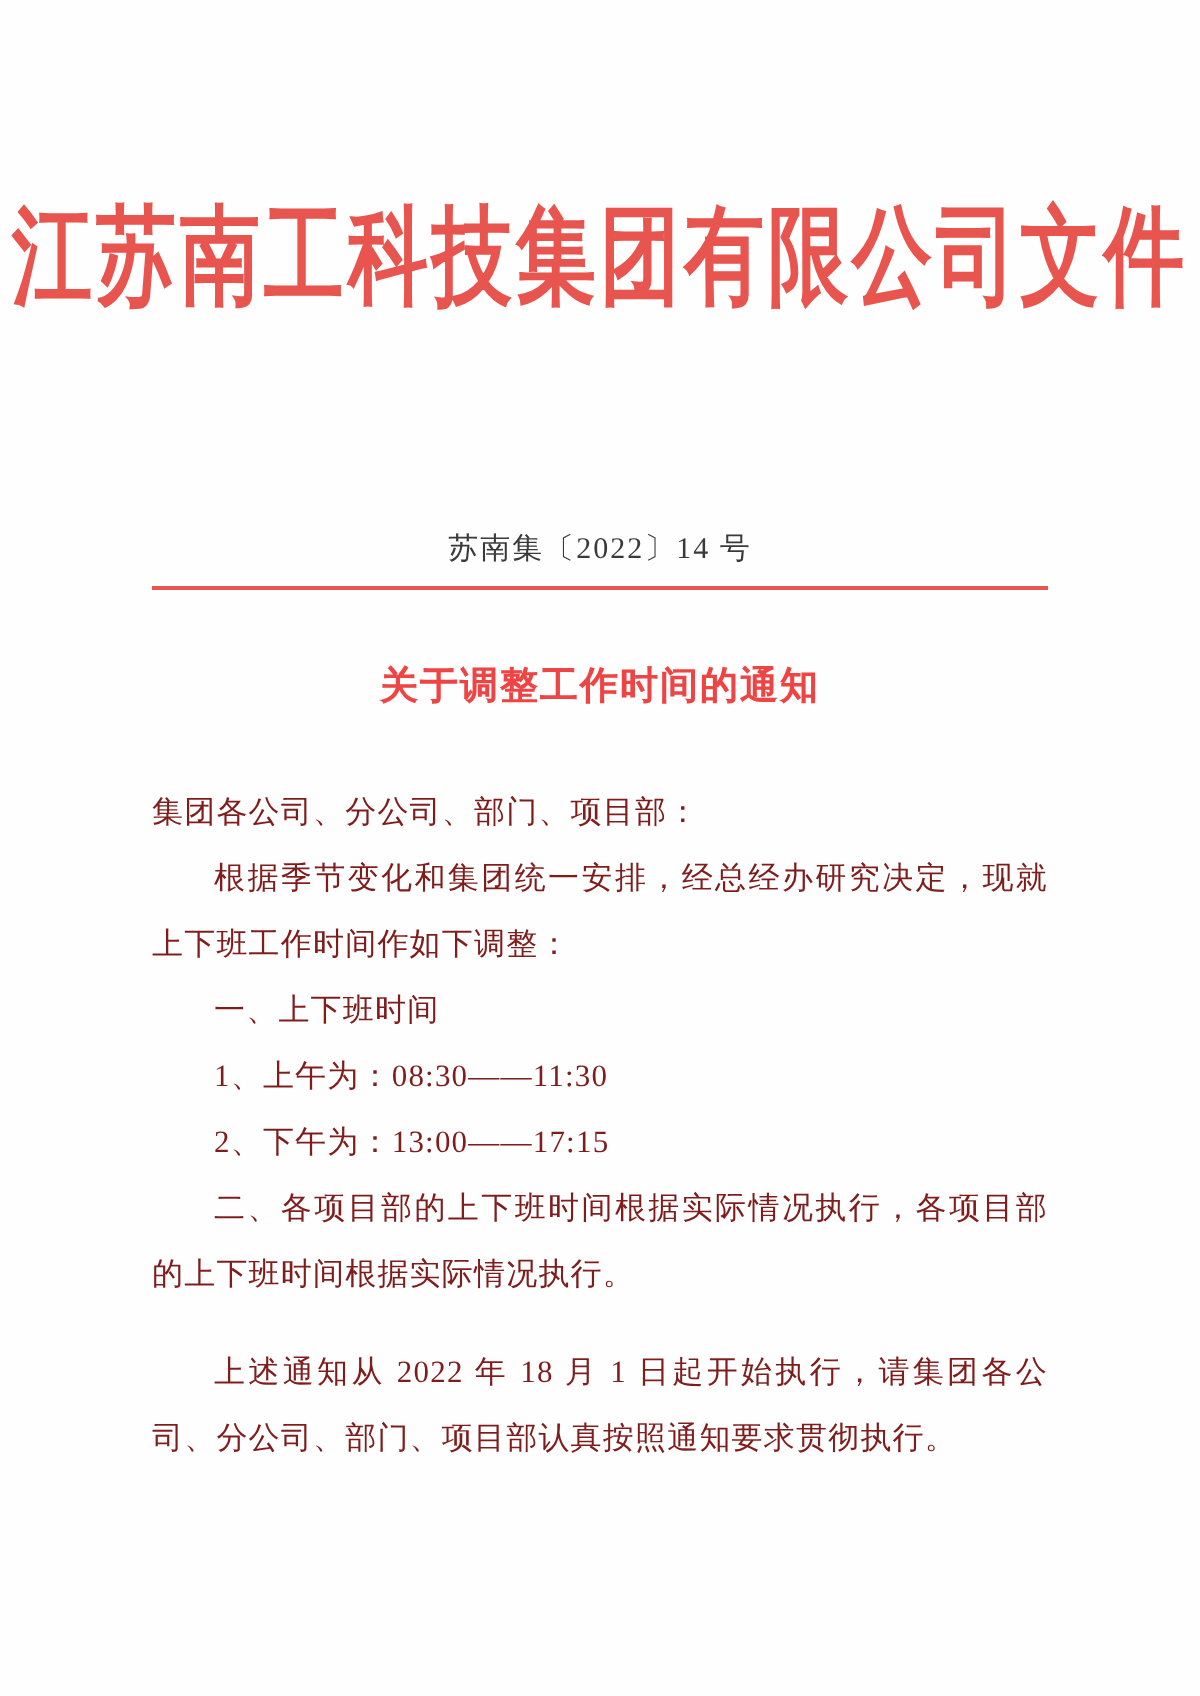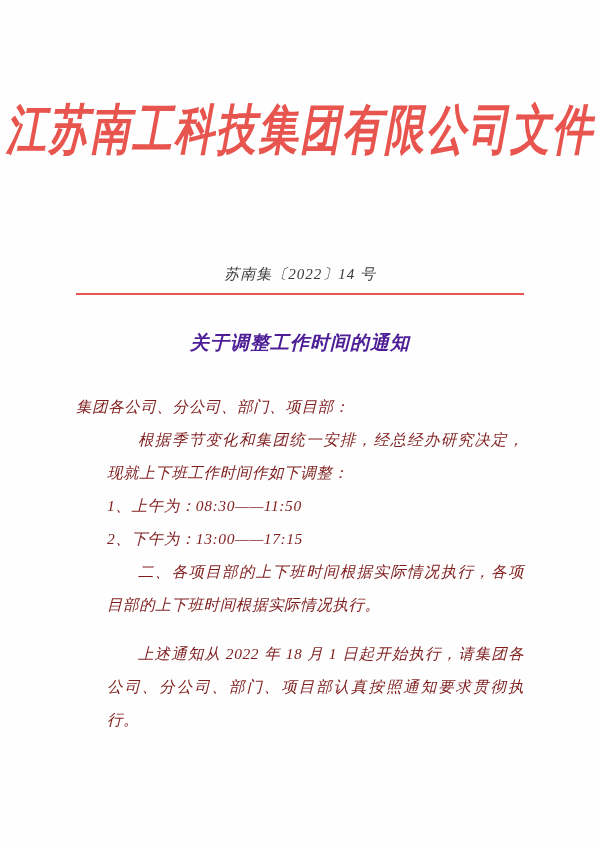--- a/index.html
+++ b/index.html
@@ -14,21 +14,20 @@
     color: #2b2b2b;
     overflow: hidden;
   }
 
   .page {
     position: relative;
     width: 600px;
     height: 848px;
     background: #fefefe;
     box-sizing: border-box;
-    font-style: italic;
   }
 
   
   .letterhead {
     position: absolute;
     left: 0;
     right: 0;
     top: 108px;
     text-align: center;
   }
@@ -69,21 +68,21 @@
 
   
   .subject {
     position: absolute;
     left: 0;
     right: 0;
     top: 330px;
     text-align: center;
     font-size: 19px;
     font-weight: bold;
-    color: #4c1d95;
+    color: #ef4444;
     letter-spacing: 1px;
   }
 
   
   .body-text {
     position: absolute;
     left: 76px;
     width: 448px;
     top: 390px;
     font-size: 15.5px;
@@ -96,21 +95,20 @@
     text-indent: 2em;
     white-space: nowrap;
   }
   .para.no-indent {
     text-indent: 0;
   }
   .para.wrap {
     white-space: normal;
     text-align: justify;
     text-justify: inter-ideograph;
-    margin-left: 31px;
   }
   .spacer {
     height: 16px;
   }
 </style>
 </head>
 <body>
 
 <div class="page">
 
@@ -120,20 +118,21 @@
 
   <div class="docnum">苏南集〔2022〕14 号</div>
 
   <div class="red-rule"></div>
 
   <div class="subject">关于调整工作时间的通知</div>
 
   <div class="body-text">
     <p class="para no-indent">集团各公司、分公司、部门、项目部：</p>
     <p class="para wrap">根据季节变化和集团统一安排，经总经办研究决定，现就上下班工作时间作如下调整：</p>
-    <p class="para">1、上午为：08:30——11:50</p>
+    <p class="para">一、上下班时间</p>
+    <p class="para">1、上午为：08:30——11:30</p>
     <p class="para">2、下午为：13:00——17:15</p>
     <p class="para wrap">二、各项目部的上下班时间根据实际情况执行，各项目部的上下班时间根据实际情况执行。</p>
     <div class="spacer"></div>
     <p class="para wrap">上述通知从 2022 年 18 月 1 日起开始执行，请集团各公司、分公司、部门、项目部认真按照通知要求贯彻执行。</p>
   </div>
 
 </div>
 
 </body></html>

